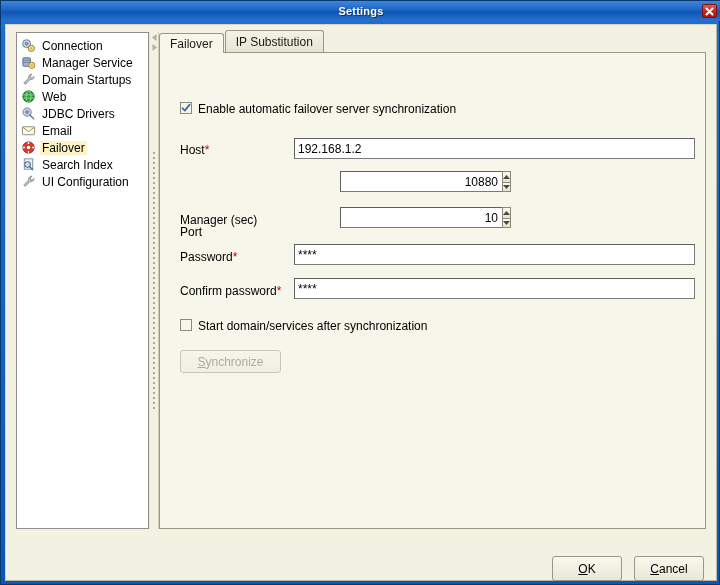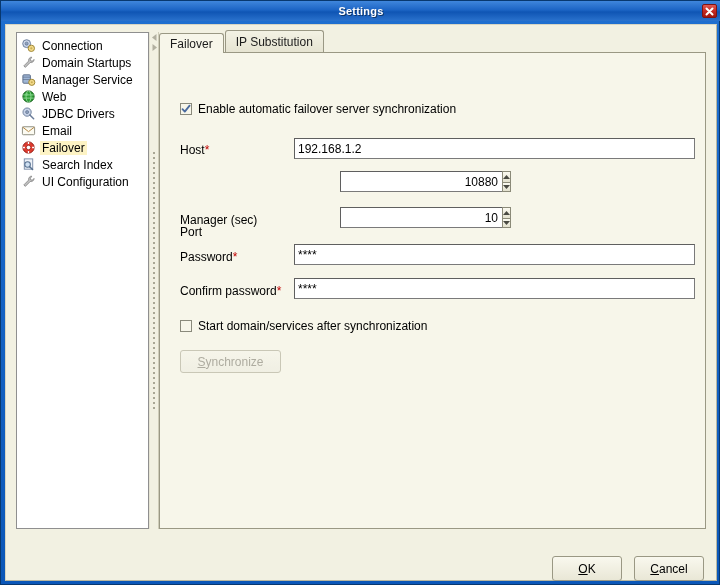--- a/index.html
+++ b/index.html
@@ -148,21 +148,21 @@
     position: absolute; left: 0; top: 20px;
     width: 547px; height: 477px;
     box-sizing: border-box;
     background: #f7f6ea;
     border: 1px solid #9a9884;
   }
 
   
   .check-row {
     position: absolute;
-    display: flex; align-items: center;
+    display: flex; 
     font-size: 12px; color: #000;
     cursor: pointer;
   }
   .cbox {
     width: 12px; height: 12px;
     box-sizing: border-box;
     border: 1px solid #8a8a7c;
     background: #f7f6ea;
     margin-right: 6px;
     display: flex; align-items: center; justify-content: center;
@@ -275,36 +275,36 @@
               <circle cx="11" cy="11" r="3.4" fill="#f2d98a" stroke="#9c8330" stroke-width="1"></circle>
               <circle cx="11" cy="11" r="1.2" fill="#c9ae55"></circle>
             </svg>
           </span>
           <span class="tree-label">Connection</span>
         </div>
 
         <div class="tree-item">
           <span class="tree-icon">
             <svg width="15" height="15" viewBox="0 0 16 16">
-              <path d="M11.5 2.3a3.3 3.3 0 0 0-3.3 4.1L3 11.6l1.6 1.6 5.2-5.2a3.3 3.3 0 0 0 4.1-3.3l-1.9 1.9-1.6-.4-.4-1.6z" fill="#c2c2c2" stroke="#7b7b7b" stroke-width=".8" stroke-linejoin="round"></path>
-            </svg>
-          </span>
-          <span class="tree-label">Domain Startups</span>
-        </div>
-
-        <div class="tree-item">
-          <span class="tree-icon">
-            <svg width="15" height="15" viewBox="0 0 16 16">
               <rect x="2" y="3" width="8" height="9" rx="1" fill="#9fb6d6" stroke="#5b6c88" stroke-width="1"></rect>
               <path d="M2 5.5h8M2 8h8" stroke="#5b6c88" stroke-width=".7"></path>
               <circle cx="11.5" cy="11" r="3.3" fill="#f2d98a" stroke="#9c8330" stroke-width="1"></circle>
               <circle cx="11.5" cy="11" r="1.1" fill="#c9ae55"></circle>
             </svg>
           </span>
           <span class="tree-label">Manager Service</span>
+        </div>
+
+        <div class="tree-item">
+          <span class="tree-icon">
+            <svg width="15" height="15" viewBox="0 0 16 16">
+              <path d="M11.5 2.3a3.3 3.3 0 0 0-3.3 4.1L3 11.6l1.6 1.6 5.2-5.2a3.3 3.3 0 0 0 4.1-3.3l-1.9 1.9-1.6-.4-.4-1.6z" fill="#c2c2c2" stroke="#7b7b7b" stroke-width=".8" stroke-linejoin="round"></path>
+            </svg>
+          </span>
+          <span class="tree-label">Domain Startups</span>
         </div>
 
         <div class="tree-item">
           <span class="tree-icon">
             <svg width="15" height="15" viewBox="0 0 16 16">
               <circle cx="8" cy="8" r="6" fill="#2f9e37" stroke="#145c19" stroke-width="1"></circle>
               <ellipse cx="8" cy="8" rx="2.6" ry="6" fill="none" stroke="#9fe3a4" stroke-width=".8"></ellipse>
               <path d="M2.3 6.3h11.4M2.3 9.7h11.4" stroke="#9fe3a4" stroke-width=".8"></path>
               <circle cx="6" cy="5.5" r="1.6" fill="#7fd386" opacity=".7"></circle>
             </svg>

